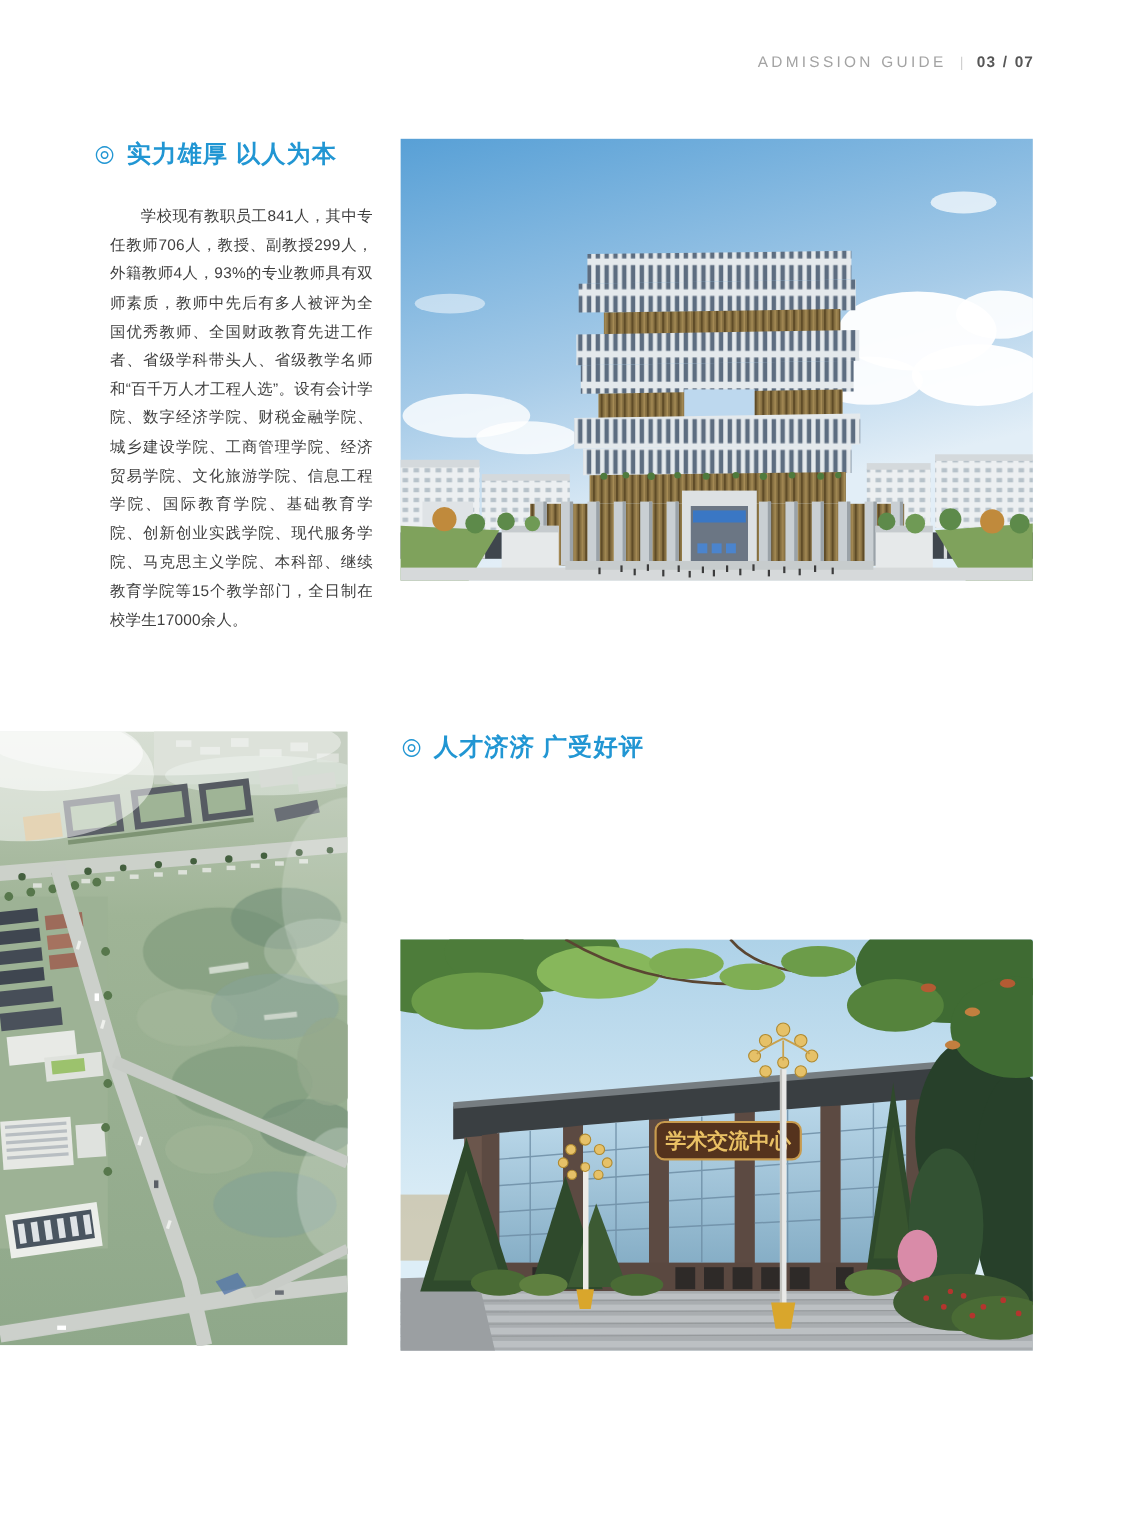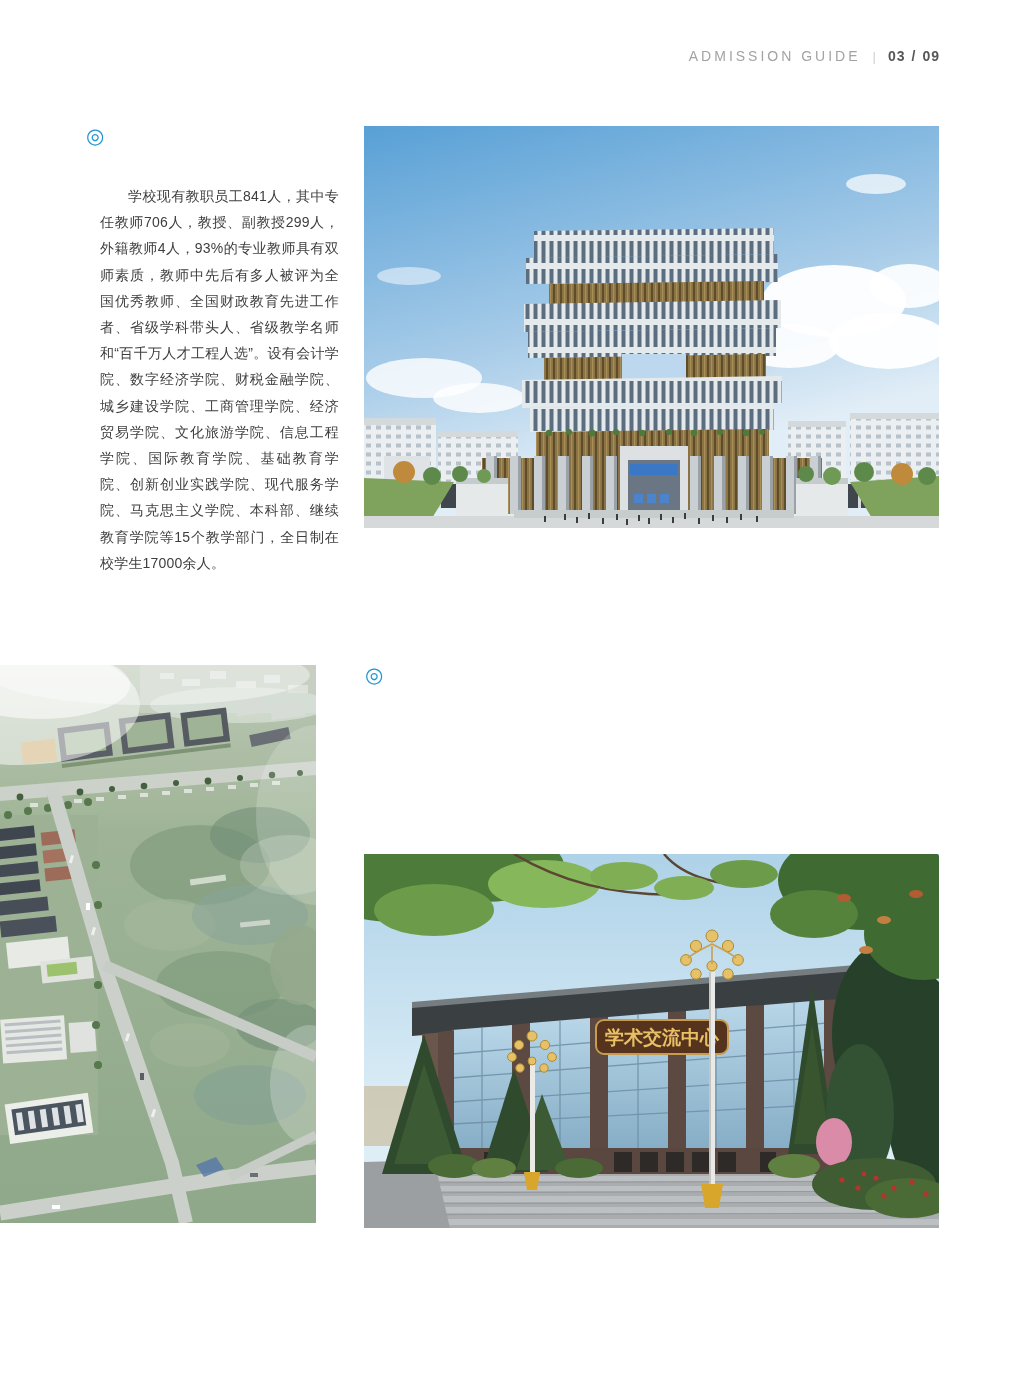--- a/index.html
+++ b/index.html
@@ -41,26 +41,27 @@
 <body>
 
 <div class="page">
 
   <header class="page-header">
     <span class="guide-label">ADMISSION GUIDE</span>
     <span class="header-sep">|</span>
     <span class="page-num">
       <span>03</span>
       <span>/</span>
-      <span>09</span>
+      <span>07</span>
     </span>
   </header>
 
   <h2 class="section-title" id="title-strength">
     <span class="bullet">◎</span>
+    <span>实力雄厚 以人为本</span>
   </h2>
   <p class="body-text" id="para-strength">学校现有教职员工841人，其中专任教师706人，教授、副教授299人，外籍教师4人，93%的专业教师具有双师素质，教师中先后有多人被评为全国优秀教师、全国财政教育先进工作者、省级学科带头人、省级教学名师和“百千万人才工程人选”。设有会计学院、数字经济学院、财税金融学院、城乡建设学院、工商管理学院、经济贸易学院、文化旅游学院、信息工程学院、国际教育学院、基础教育学院、创新创业实践学院、现代服务学院、马克思主义学院、本科部、继续教育学院等15个教学部门，全日制在校学生17000余人。</p>
 
   <figure id="fig-main-building">
     <svg viewBox="0 0 575 402" preserveAspectRatio="none">
       <defs>
         <linearGradient id="sky1" x1="0" y1="0" x2="0.35" y2="1">
           <stop offset="0" stop-color="#58a0d6"></stop>
           <stop offset="0.55" stop-color="#a6cbe8"></stop>
           <stop offset="0.9" stop-color="#e2eef7"></stop>
@@ -387,20 +388,21 @@
       <g>
         <ellipse cx="20" cy="40" rx="120" ry="60" fill="#ffffff" opacity="0.5"></ellipse>
         <ellipse cx="150" cy="10" rx="160" ry="30" fill="#ffffff" opacity="0.4"></ellipse>
         <ellipse cx="316" cy="150" rx="60" ry="90" fill="#ffffff" opacity="0.18"></ellipse>
       </g>
     </svg>
   </figure>
 
   <h2 class="section-title" id="title-talents">
     <span class="bullet">◎</span>
+    <span>人才济济 广受好评</span>
   </h2>
 
   <figure id="fig-exchange">
     <svg viewBox="0 0 575 374" preserveAspectRatio="none">
       <defs>
         <linearGradient id="sky3" x1="0" y1="0" x2="0" y2="1">
           <stop offset="0" stop-color="#aed2e8"></stop>
           <stop offset="0.7" stop-color="#ddeef7"></stop>
         </linearGradient>
         <linearGradient id="glass3" x1="0" y1="0" x2="0" y2="1">

